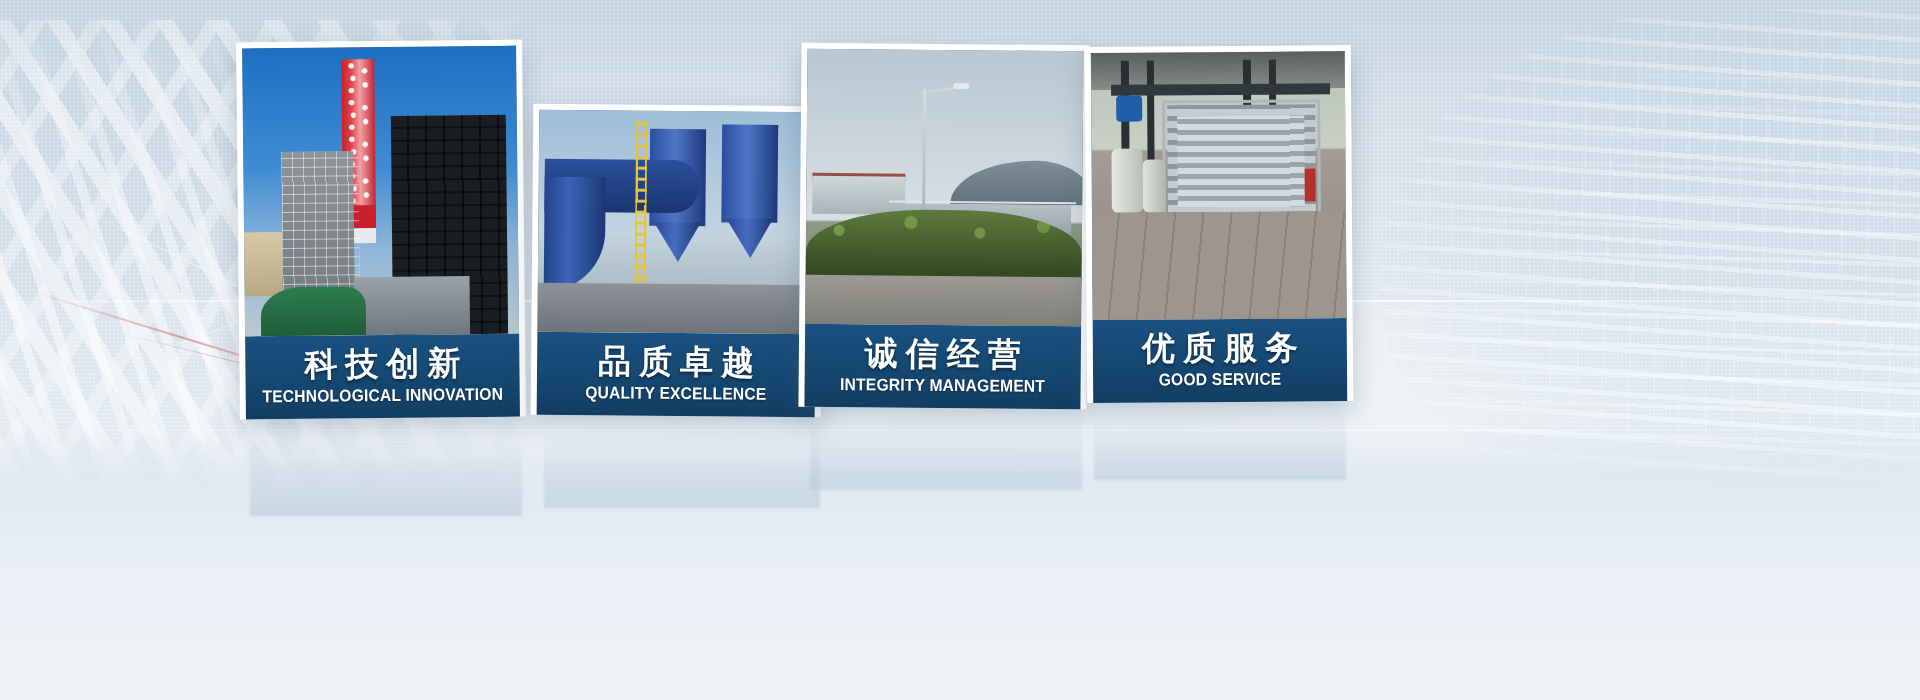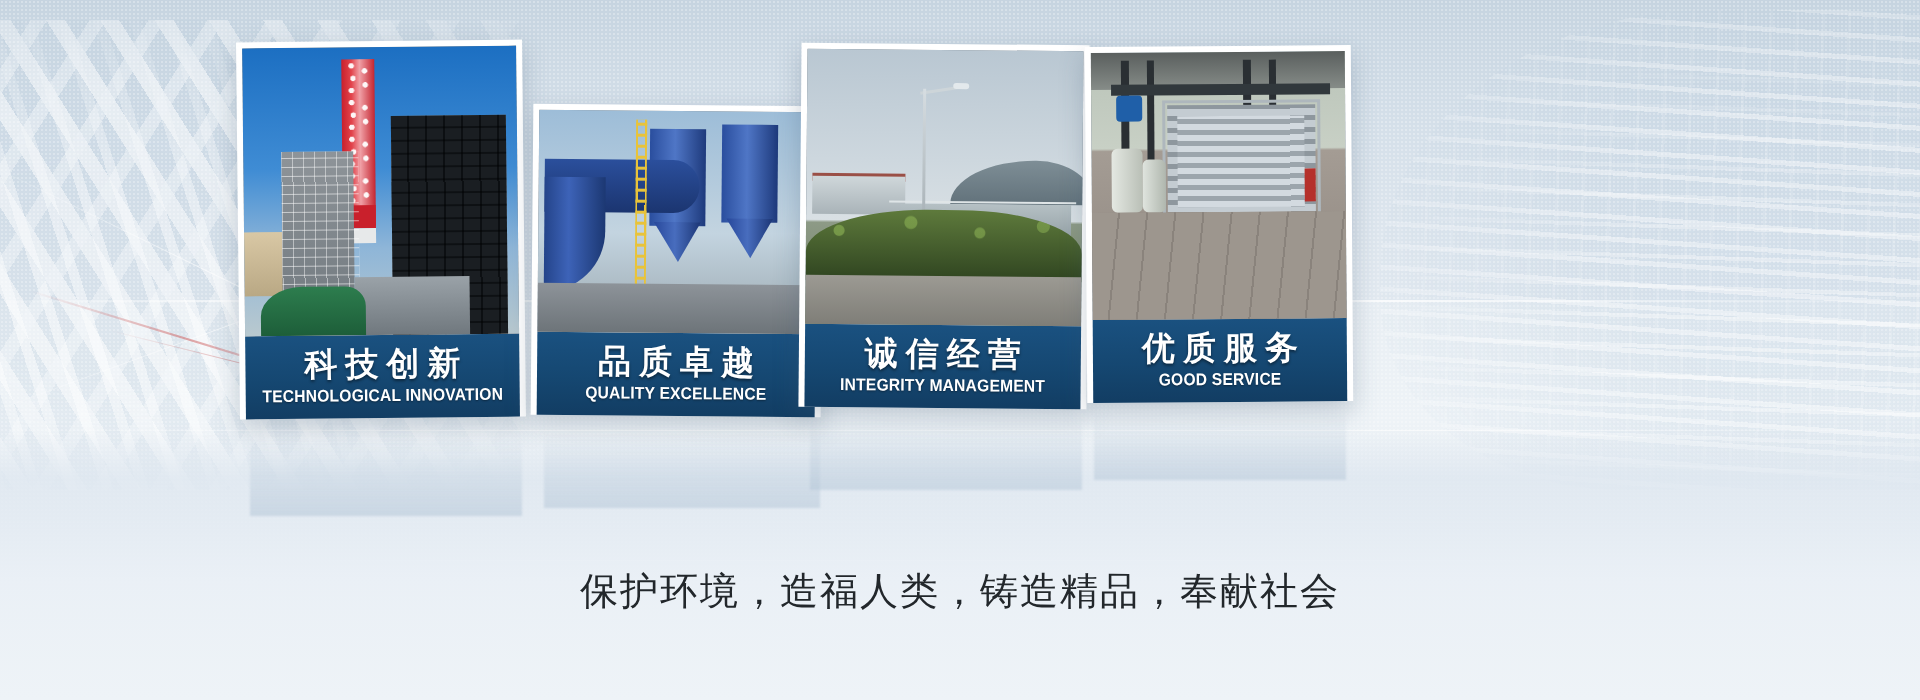--- a/index.html
+++ b/index.html
@@ -415,15 +415,14 @@
         </div>
       </div>
       <div class="caption">
         <div class="cap-cn">优质服务</div>
         <div class="cap-en">GOOD SERVICE</div>
       </div>
     </div>
 
   </div>
 
-  <div class="tagline">保护环境，造福人类，铸造精品，奉献社会</div>
 
 </div>
 
 </body></html>

